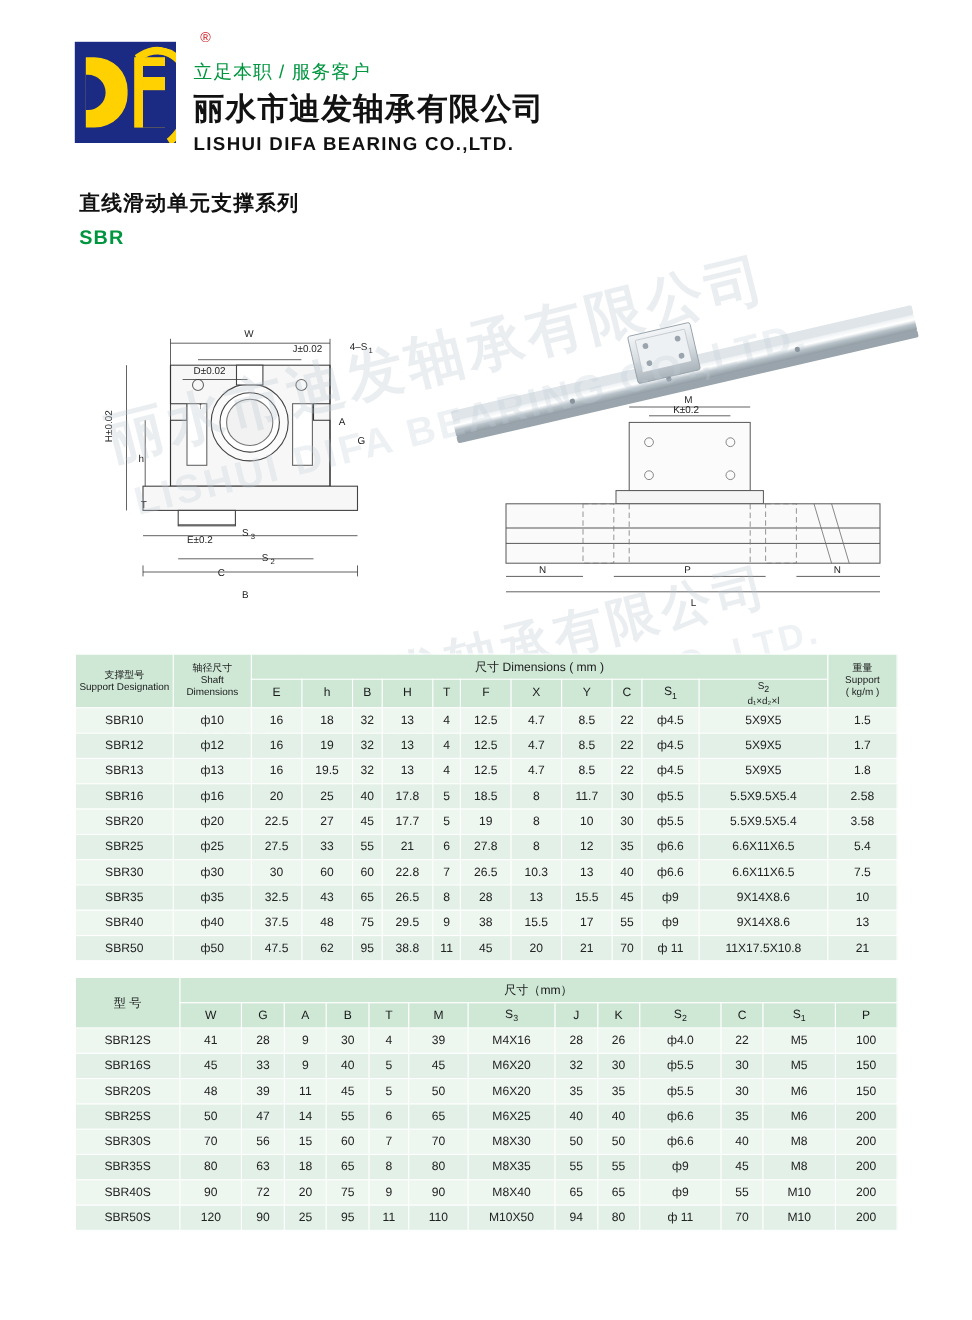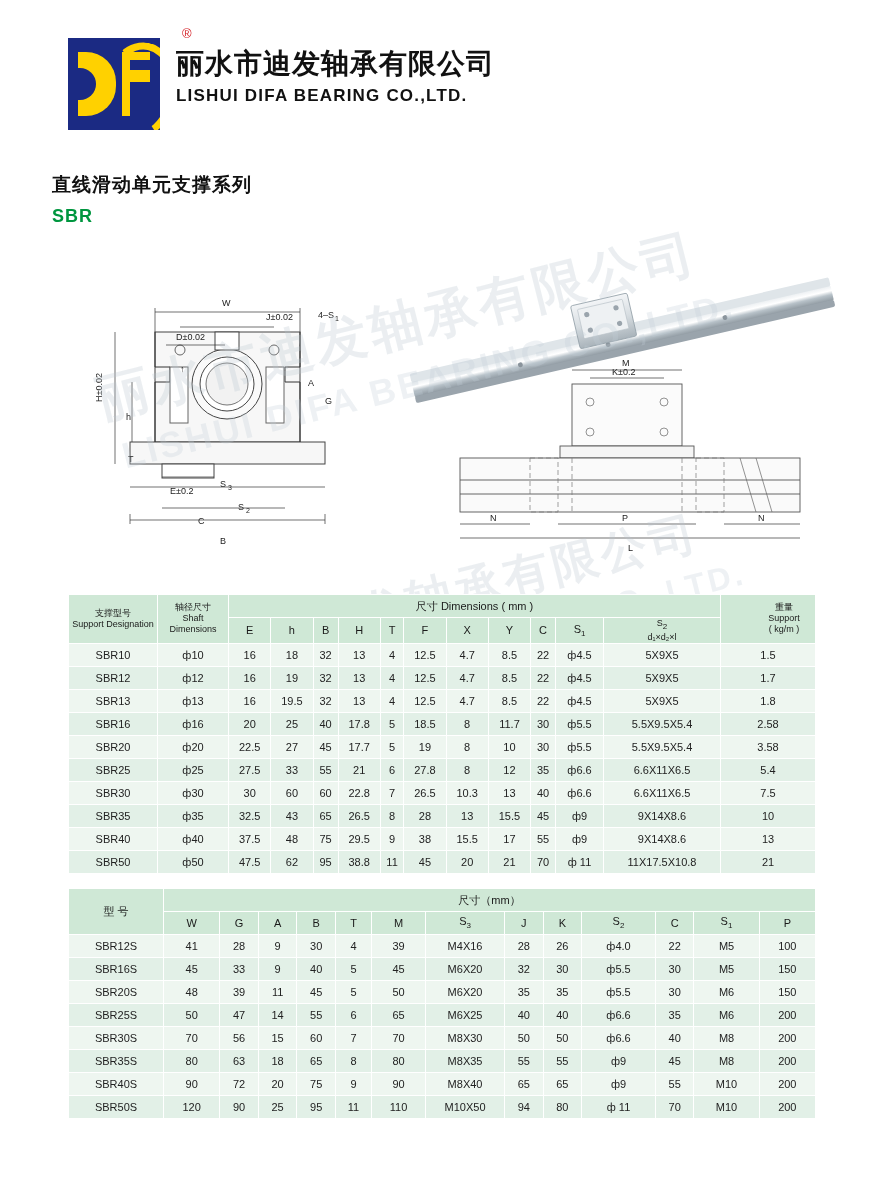--- a/index.html
+++ b/index.html
@@ -115,21 +115,21 @@
     font-size: 17px;
     font-weight: bold;
     color: #111;
     letter-spacing: 1.2px;
     margin-top: 3px;
   }
 
   
   .title-block {
     position: absolute;
-    left: 52px;
+    left: 72px;
     top: 172px;
   }
   .title-cn {
     font-size: 19px;
     font-weight: bold;
     color: #111;
     letter-spacing: 1px;
   }
   .title-en {
     font-size: 16px;
@@ -258,20 +258,21 @@
   <div class="logo-mark">
     <div class="d-letter"></div>
     <div class="d-hole"></div>
     <div class="f-letter"></div>
     <div class="f-cut1"></div>
     <div class="f-cut2"></div>
     <div class="swoosh"></div>
   </div>
   <div class="logo-text">
     <span class="reg-mark">®</span>
+    <div class="slogan">立足本职 / 服务客户</div>
     <div class="cn-name">丽水市迪发轴承有限公司</div>
     <div class="en-name">LISHUI DIFA BEARING CO.,LTD.</div>
   </div>
 </div>
 
 <div class="title-block">
   <div class="title-cn">直线滑动单元支撑系列</div>
   <div class="title-code">SBR</div>
 </div>
 
@@ -424,21 +425,21 @@
     <tr>
       <th rowspan="2" style="width:88px;">
         <span class="small-note">支撑型号</span>
         <span class="small-note">Support Designation</span>
       </th>
       <th rowspan="2" style="width:70px;">
         <span class="small-note">轴径尺寸</span>
         <span class="small-note">Shaft Dimensions</span>
       </th>
       <th colspan="11">尺寸 Dimensions ( mm )</th>
-      <th rowspan="2" style="width:62px;padding-left:32px;">
+      <th rowspan="2" style="width:62px;">
         <span class="small-note">重量</span>
         <span class="small-note">Support</span>
         <span class="small-note">( kg/m )</span>
       </th>
     </tr>
     <tr>
       <th>E</th>
       <th>h</th>
       <th>B</th>
       <th>H</th>

